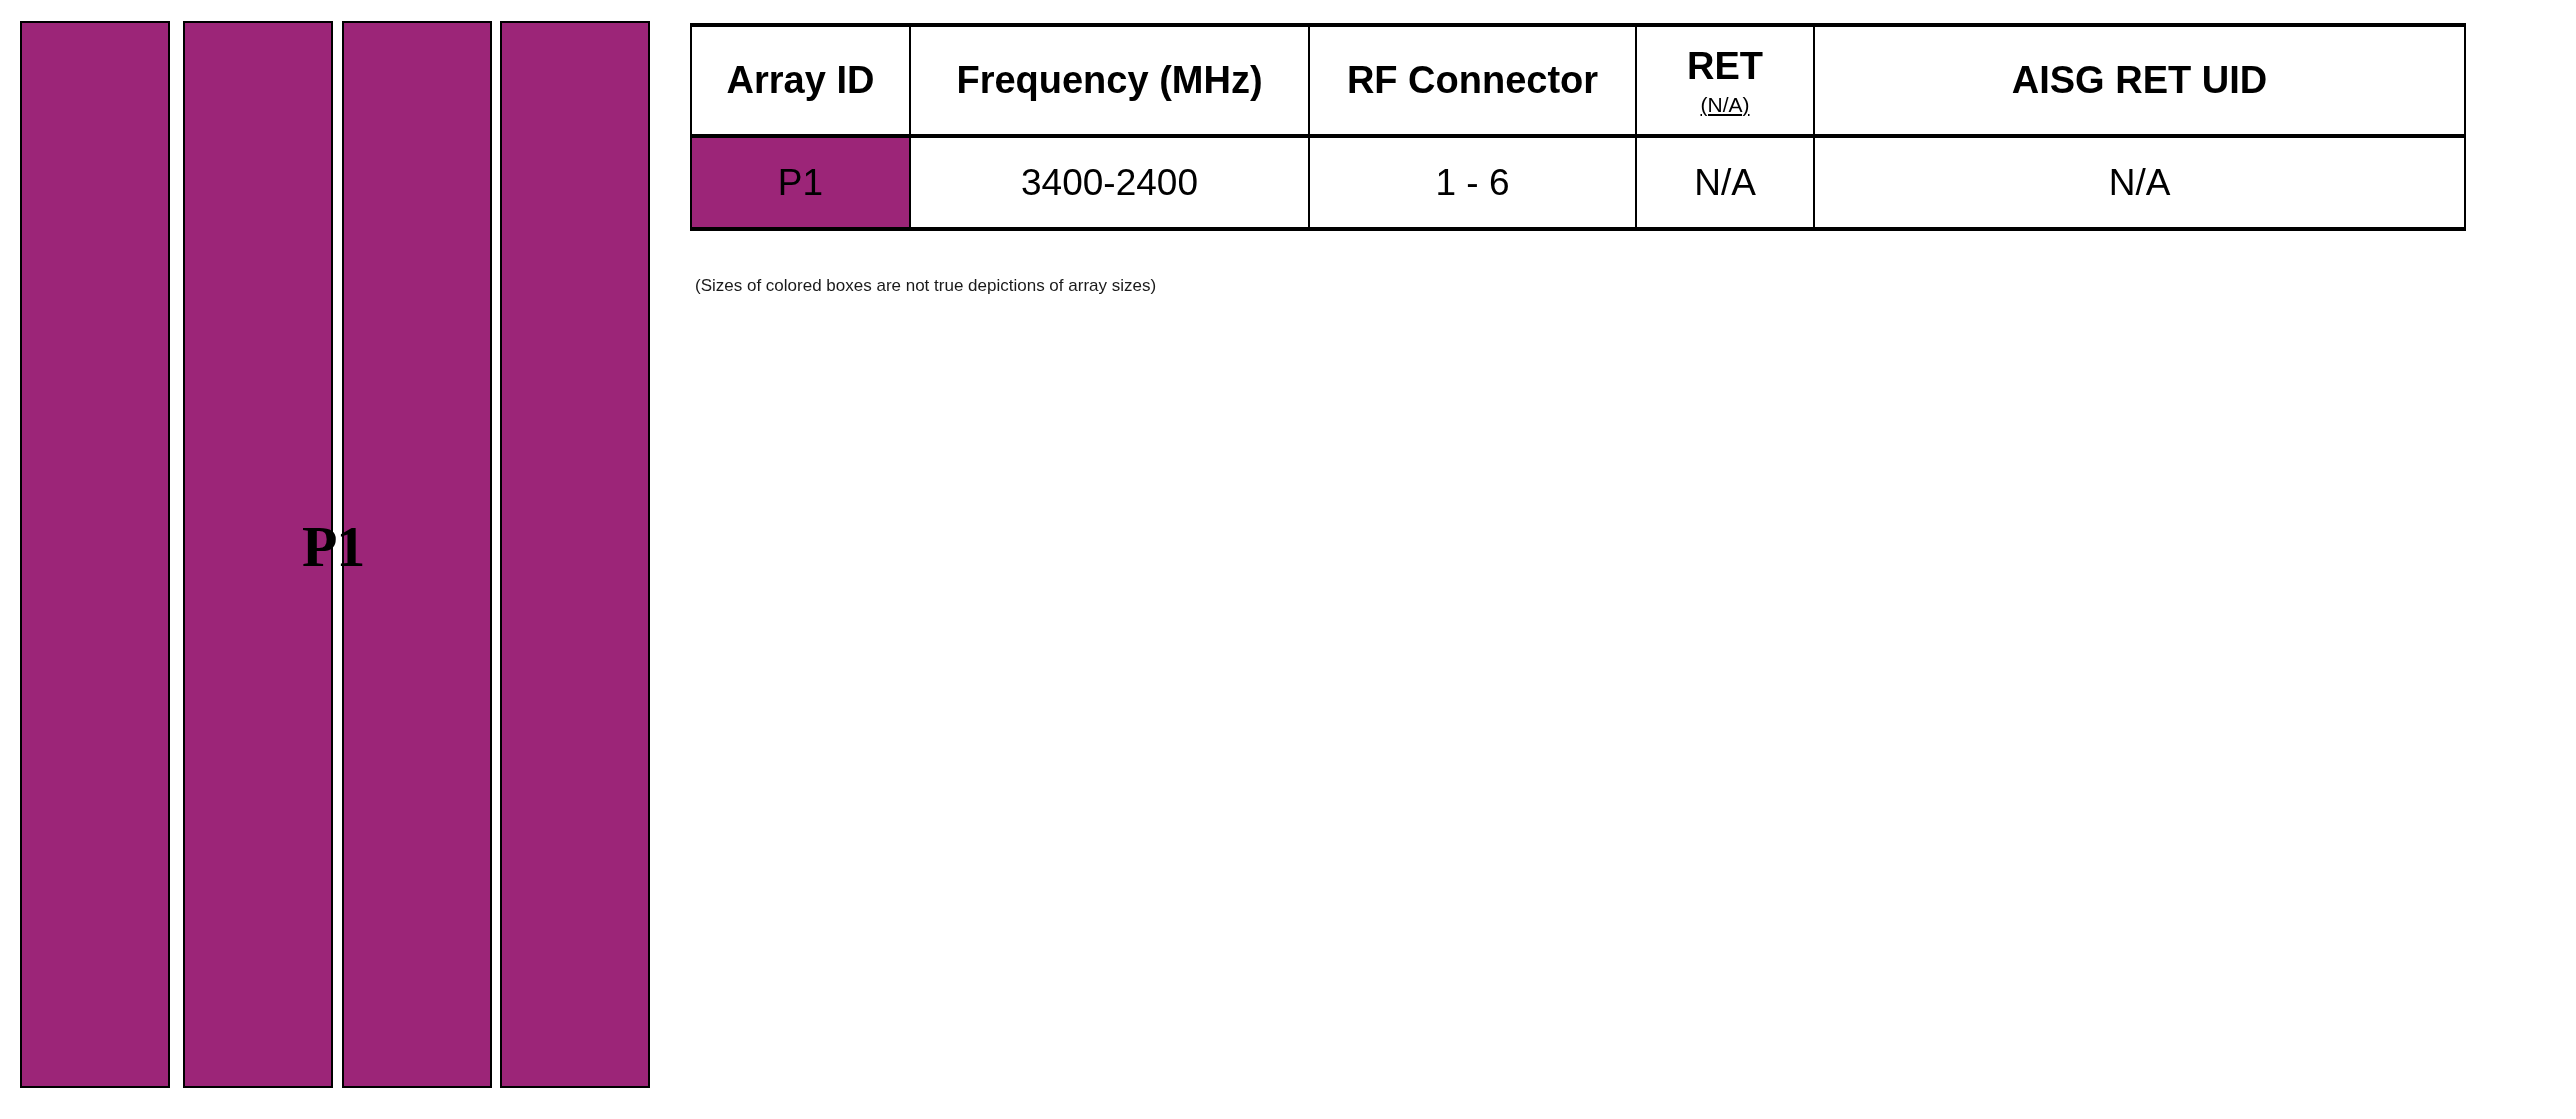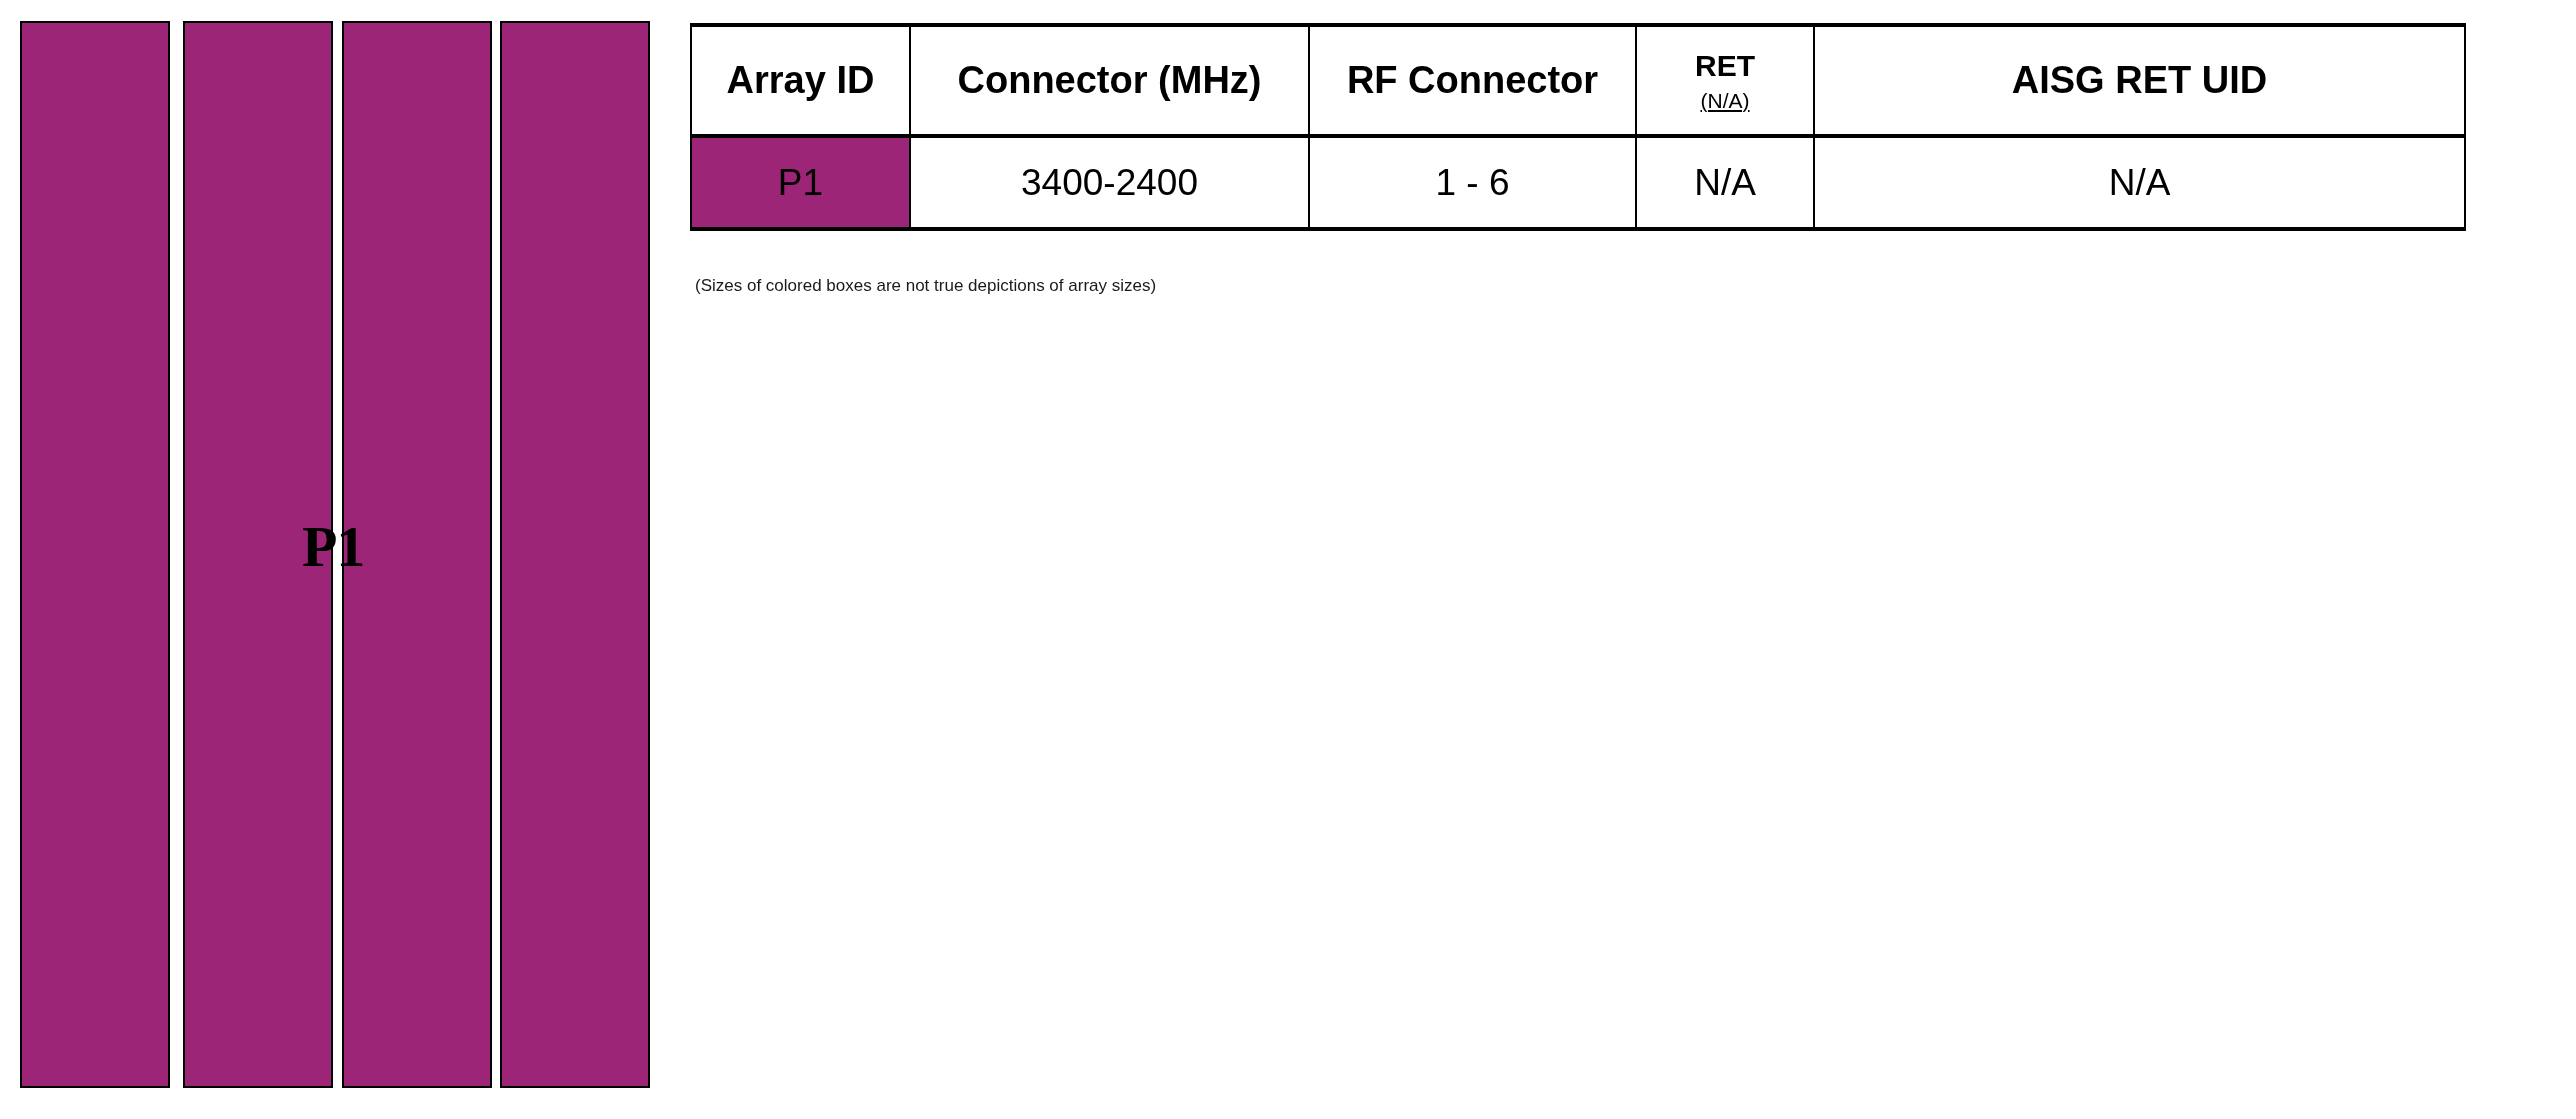--- a/index.html
+++ b/index.html
@@ -108,21 +108,21 @@
 
   .col-array-id  { width: 219px; }
   .col-frequency { width: 399px; }
   .col-rf        { width: 327px; }
   .col-ret       { width: 178px; }
   .col-aisg      { width: 651px; }
 
   .ret-head-main {
     display: block;
     font-weight: 700;
-    font-size: 30px;
+    font-size: 38px;
     line-height: 1;
     margin-bottom: 9px;
   }
   .ret-head-sub {
     display: block;
     font-weight: 400;
     font-size: 21px;
     line-height: 1;
     text-decoration: underline;
   }
@@ -158,21 +158,21 @@
     <colgroup>
       <col class="col-array-id">
       <col class="col-frequency">
       <col class="col-rf">
       <col class="col-ret">
       <col class="col-aisg">
     </colgroup>
     <thead>
       <tr>
         <th>Array ID</th>
-        <th>Connector (MHz)</th>
+        <th>Frequency (MHz)</th>
         <th>RF Connector</th>
         <th>
           <span class="ret-head-main">RET</span>
           <span class="ret-head-sub">(N/A)</span>
         </th>
         <th>AISG RET UID</th>
       </tr>
     </thead>
     <tbody>
       <tr>

